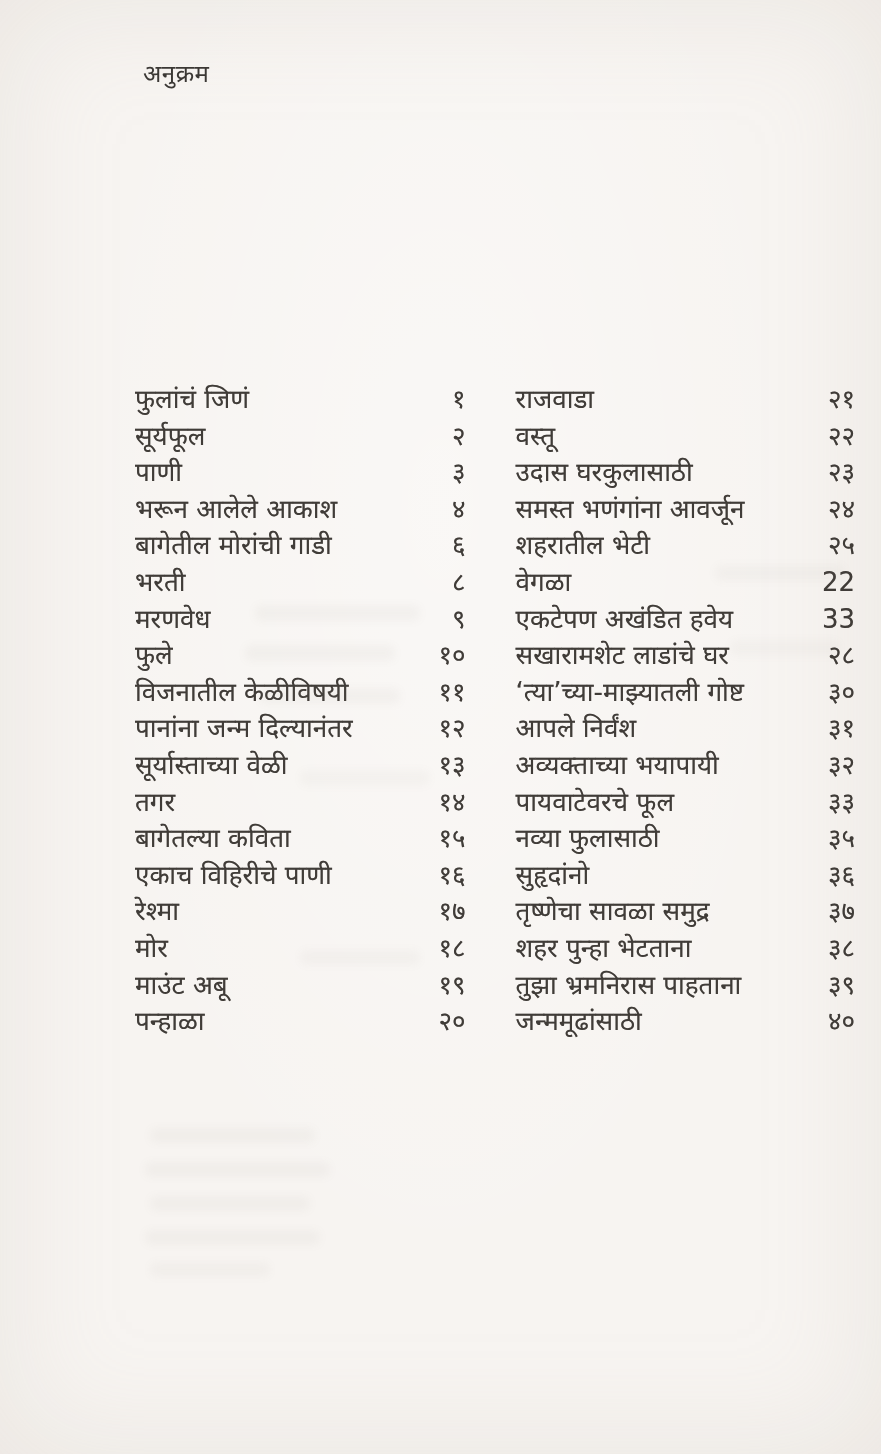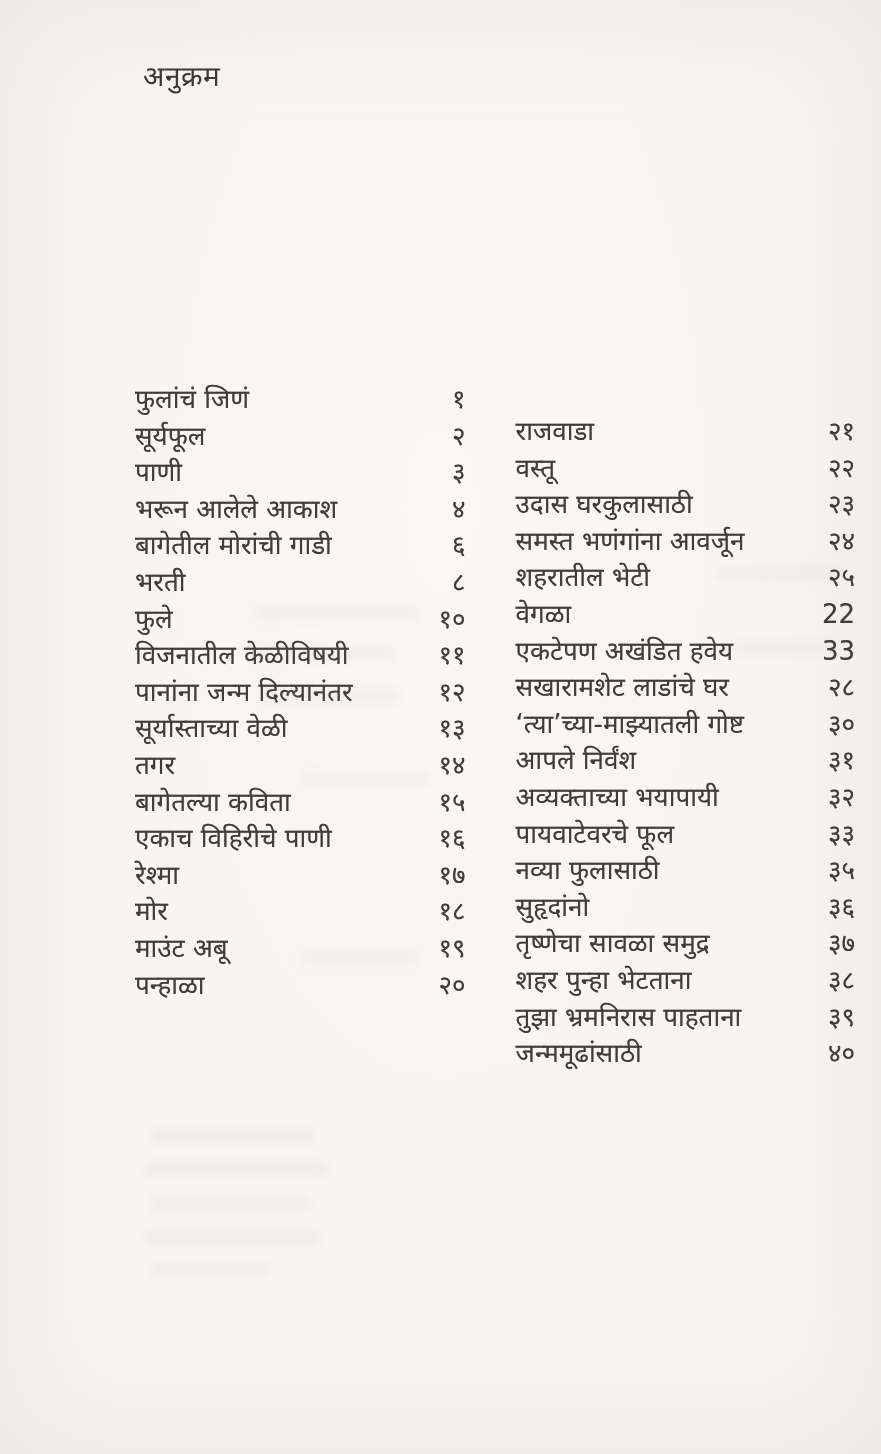--- a/index.html
+++ b/index.html
@@ -20,38 +20,38 @@
     inset: 0;
     pointer-events: none;
     box-shadow: inset 0 0 120px rgba(190, 180, 168, 0.22);
     background: radial-gradient(ellipse at 50% 35%, rgba(255,255,255,0.35) 0%, rgba(255,255,255,0) 60%);
   }
   .page-title {
     position: absolute;
     left: 143px;
     top: 56px;
     margin: 0;
-    font-size: 28px;
+    font-size: 24px;
     font-weight: 400;
     color: #3b3835;
     letter-spacing: 0.5px;
   }
   .toc {
     position: absolute;
     left: 135px;
     top: 381px;
     width: 720px;
     display: flex;
   }
   .col {
     display: flex;
     flex-direction: column;
   }
   .col.left  { width: 338px; margin-right: 50px; }
-  .col.right { width: 347px; margin-top: 32px; }
+  .col.right { width: 347px; }
   .row {
     display: flex;
     justify-content: space-between;
     align-items: baseline;
     height: 36.6px;
     line-height: 36.6px;
     white-space: nowrap;
   }
   .row .t, .row .n {
     font-size: 26px;
@@ -94,20 +94,24 @@
         <span class="t">भरून आलेले आकाश</span>
         <span class="n">४</span>
       </div>
       <div class="row">
         <span class="t">बागेतील मोरांची गाडी</span>
         <span class="n">६</span>
       </div>
       <div class="row">
         <span class="t">भरती</span>
         <span class="n">८</span>
+      </div>
+      <div class="row">
+        <span class="t">मरणवेध</span>
+        <span class="n">९</span>
       </div>
       <div class="row">
         <span class="t">फुले</span>
         <span class="n">१०</span>
       </div>
       <div class="row">
         <span class="t">विजनातील केळीविषयी</span>
         <span class="n">११</span>
       </div>
       <div class="row">

